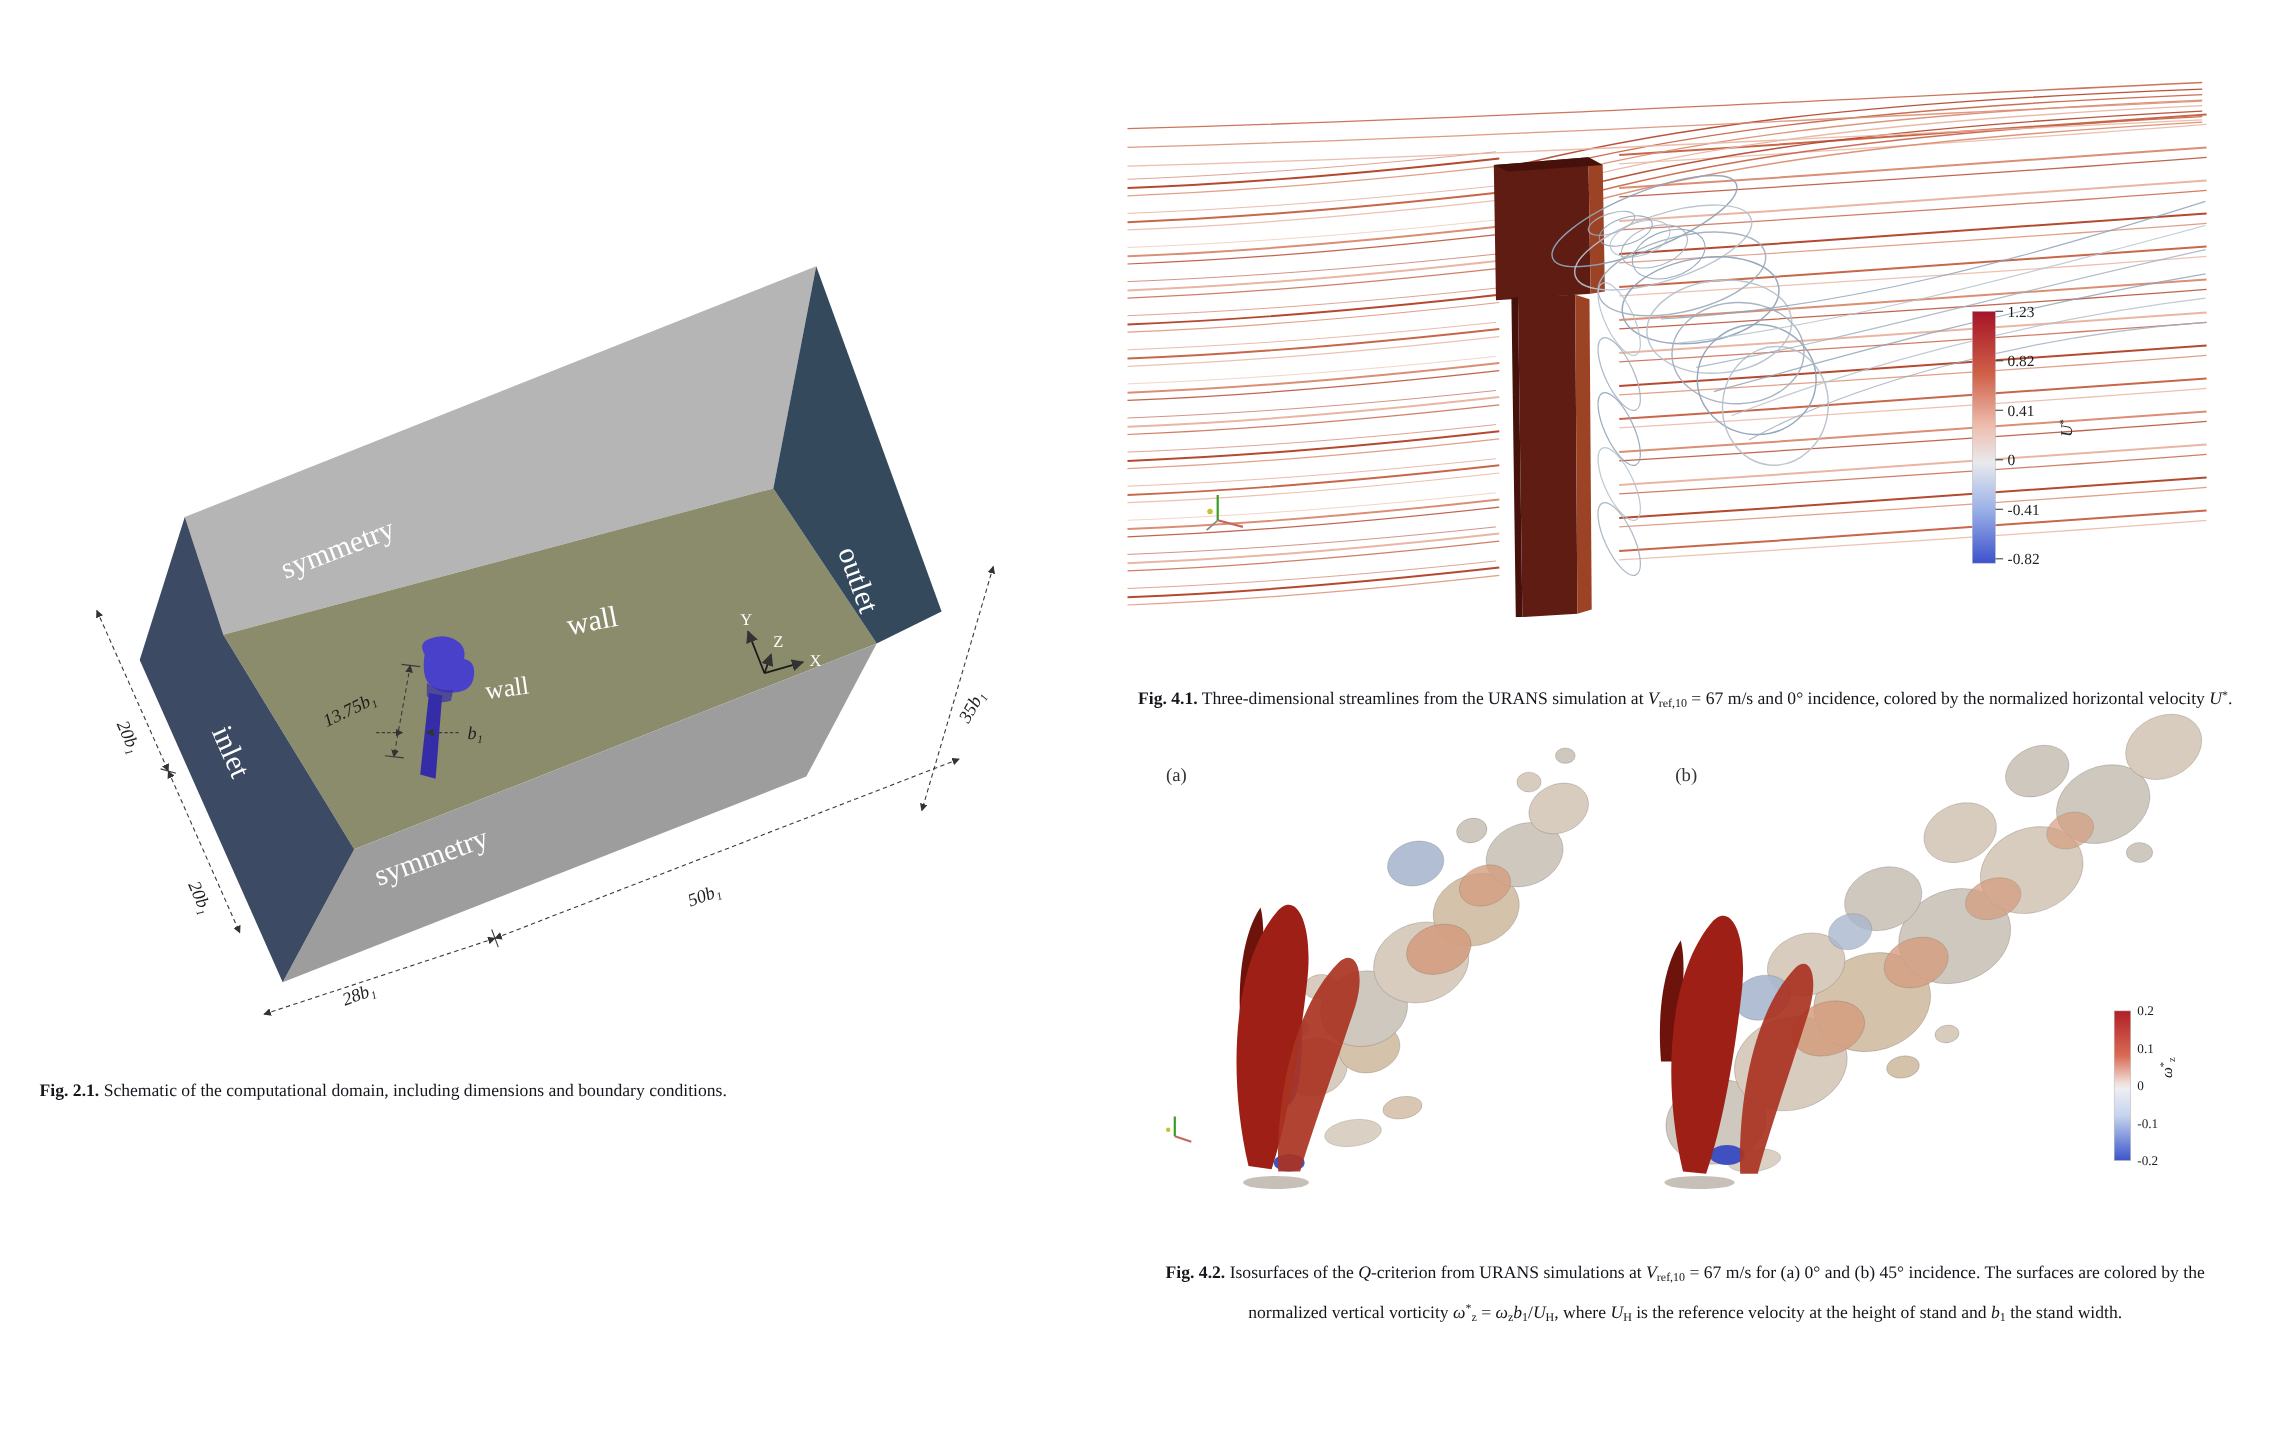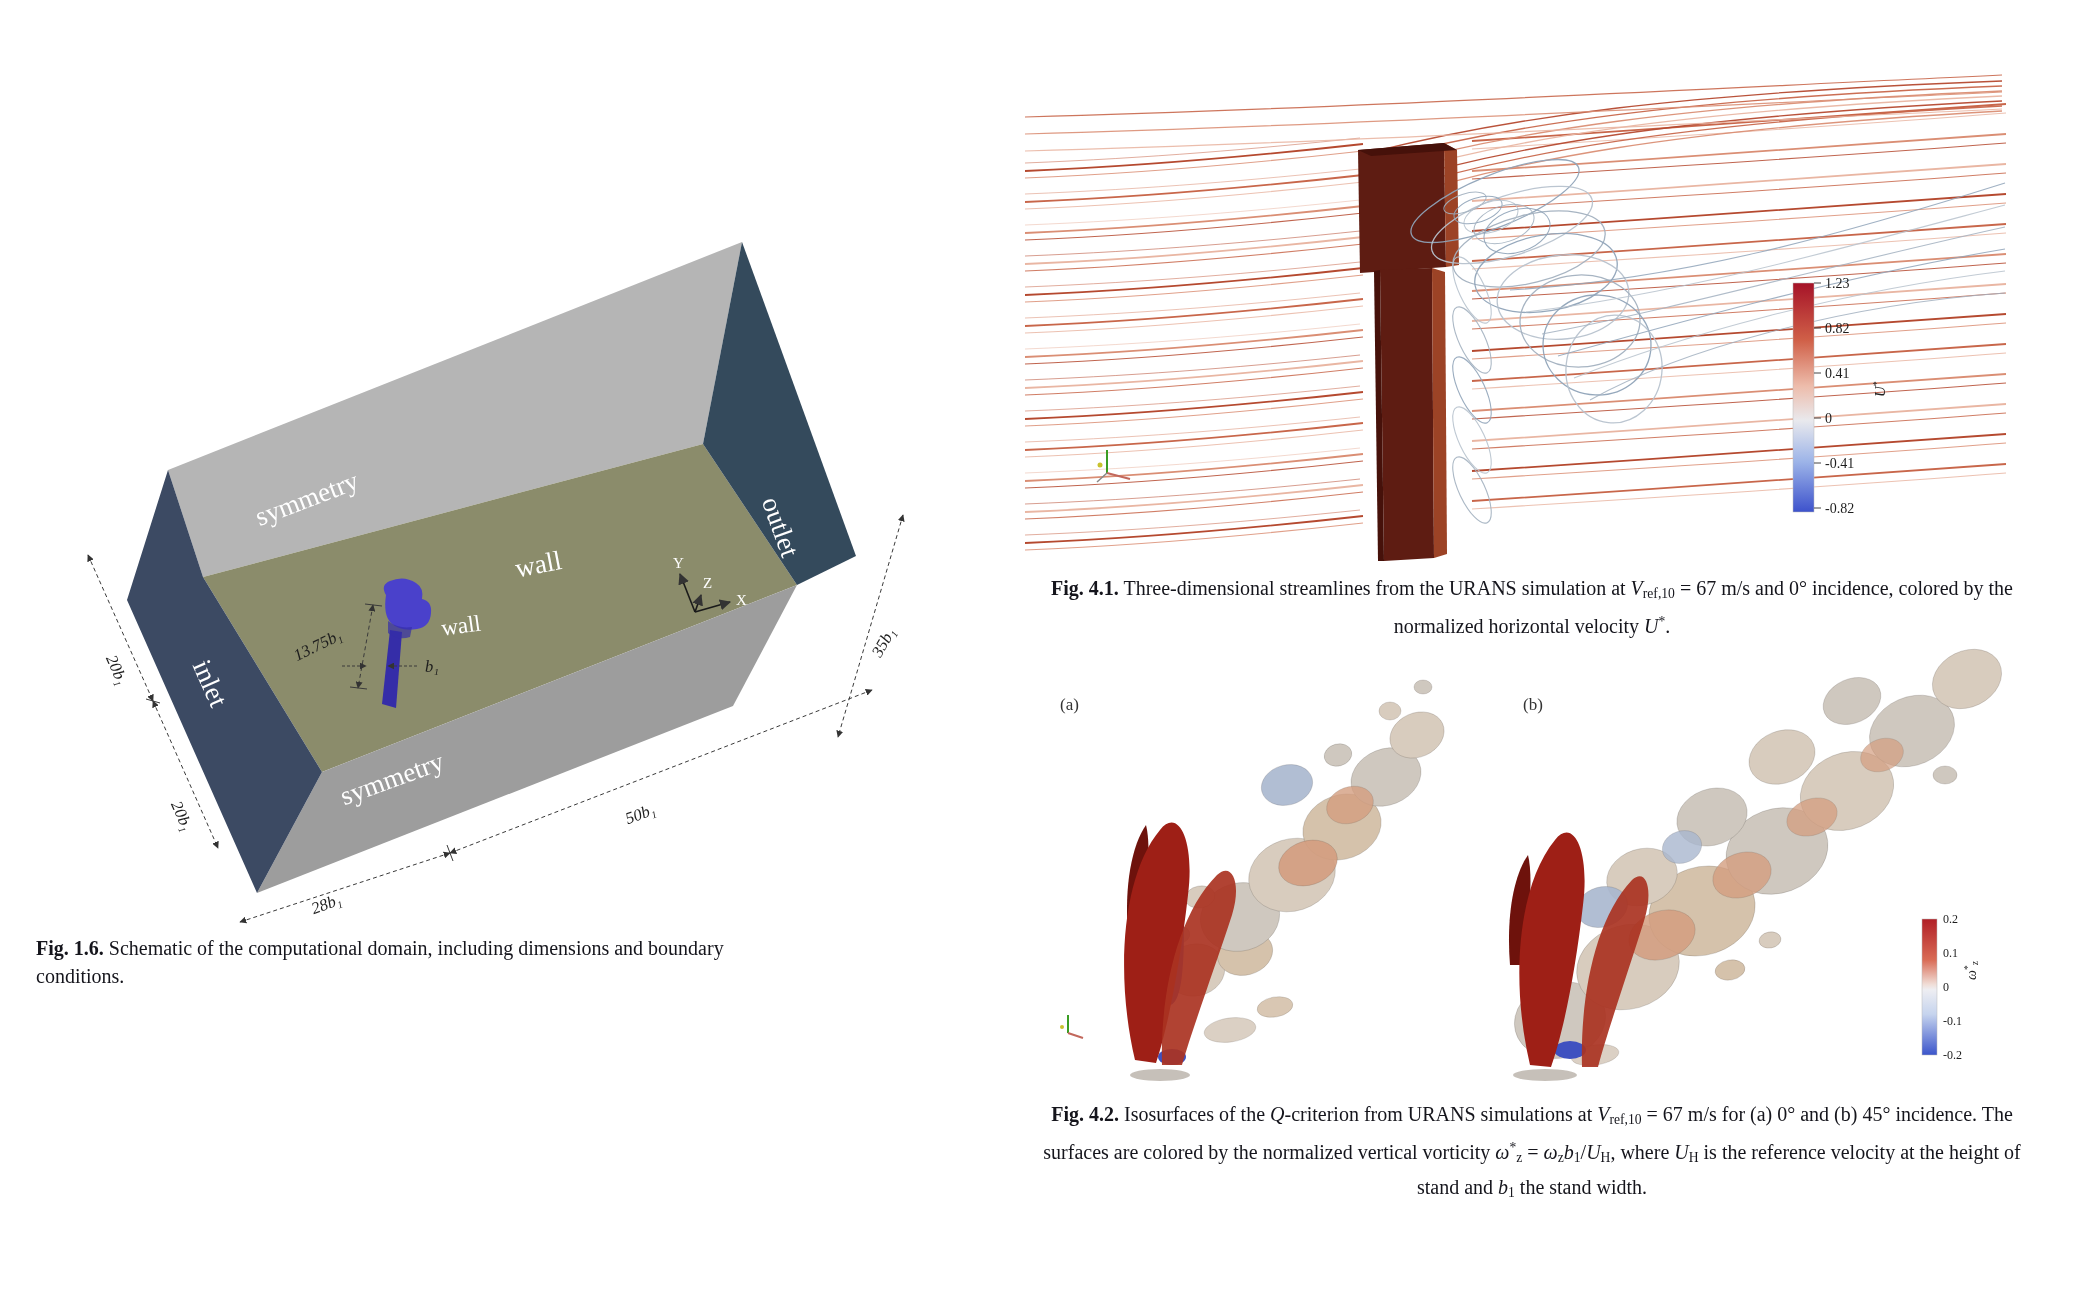--- a/index.html
+++ b/index.html
@@ -1,18 +1,18 @@
 <!DOCTYPE html>
 <html style="--page_bg: #ffffff; --text: #15151c; --dim_line: #3a3a3a; --face_top: #b5b5b5; --face_floor: #8b8c6b; --face_near: #9d9d9d; --face_inlet: #3c4a63; --face_outlet: #344a5c; --object_blue: #4a41cb; --object_blue_dark: #352da8; --stream_red_dark: #b5492f; --stream_red: #c8664a; --stream_red_light: #da8e74; --stream_red_pale: #e9b6a3; --swirl_blue: #8fa3b8; --swirl_blue_light: #b7c2cd; --swirl_gray: #a2b0bf; --stand_front: #5e1c12; --stand_side: #9c4326; --stand_dark: #46110a; --iso_pale: #cfc8bf; --iso_pale2: #d8ccbe; --iso_tan: #d5c2ab; --iso_salmon: #d49e80; --iso_lblue: #a9b7cf; --iso_red: #9e1f16; --iso_red2: #aa3322; --iso_maroon: #6e120c; --iso_blue: #3f51c0; --cb_red: #a61328; --cb_blue: #3d52cc;"><head>
 <meta charset="utf-8">
 <style>
   html,body{margin:0;padding:0;background:#fff;}
   #page{position:relative;width:2080px;height:1300px;background:var(--page_bg);overflow:hidden;
         font-family:"Liberation Serif","DejaVu Serif",serif;color:var(--text);}
-  .cap{position:absolute;font-size:20px;line-height:28px;color:var(--text);}
+  .cap{position:absolute;font-size:16px;line-height:28px;color:var(--text);margin-top:44px;}
   .cap .b{font-weight:bold;}
   .i{font-style:italic;}
   .sub{vertical-align:-0.25em;font-size:68%;}
   .sup{vertical-align:0.5em;font-size:68%;}
   .center{text-align:center;}
   .rotlab{position:absolute;font-size:15px;transform:rotate(-90deg);transform-origin:center;color:#222;}
   svg{position:absolute;overflow:visible;}
   .flab{font-family:"Liberation Serif",serif;font-size:27px;fill:#fff;}
   .flab-s{font-family:"Liberation Serif",serif;font-size:23px;fill:#fff;}
   .axl{font-family:"Liberation Serif",serif;font-size:15px;fill:#fff;}
@@ -80,21 +80,21 @@
 
     <text class="dim" x="42" y="447" text-anchor="middle" transform="rotate(66 42 447)">20b₁</text>
     <text class="dim" x="107" y="593" text-anchor="middle" transform="rotate(66 107 593)">20b₁</text>
     <text class="dim" x="258" y="684" text-anchor="middle" transform="rotate(-20 258 684)">28b₁</text>
     <text class="dim" x="572" y="594" text-anchor="middle" transform="rotate(-20 572 594)">50b₁</text>
     <text class="dim" x="818" y="420" text-anchor="middle" transform="rotate(-60 818 420)">35b₁</text>
     <text class="dim" x="250" y="425" text-anchor="middle" transform="rotate(-26 250 425)">13.75b₁</text>
     <text class="dim" x="355" y="447">b₁</text>
   </svg>
 
-  <div class="cap" style="left:36px;top:934px;width:720px;"><span class="b">Fig. 1.6.</span><span> Schematic of the computational domain, including dimensions and boundary conditions.</span></div>
+  <div class="cap" style="left:36px;top:934px;width:720px;"><span class="b">Fig. 2.1.</span><span> Schematic of the computational domain, including dimensions and boundary conditions.</span></div>
 
   <svg id="fig41" style="left:1040px;top:55px;" width="950" height="515" viewBox="0 0 950 515">
     <defs>
       <linearGradient id="cbU" x1="0" y1="0" x2="0" y2="1">
         <stop offset="0" style="stop-color:var(--cb_red)"></stop>
         <stop offset="0.25" stop-color="#d06048"></stop>
         <stop offset="0.45" stop-color="#edbcab"></stop>
         <stop offset="0.6" stop-color="#e9e9ed"></stop>
         <stop offset="0.78" stop-color="#9db4e8"></stop>
         <stop offset="1" style="stop-color:var(--cb_blue)"></stop>

